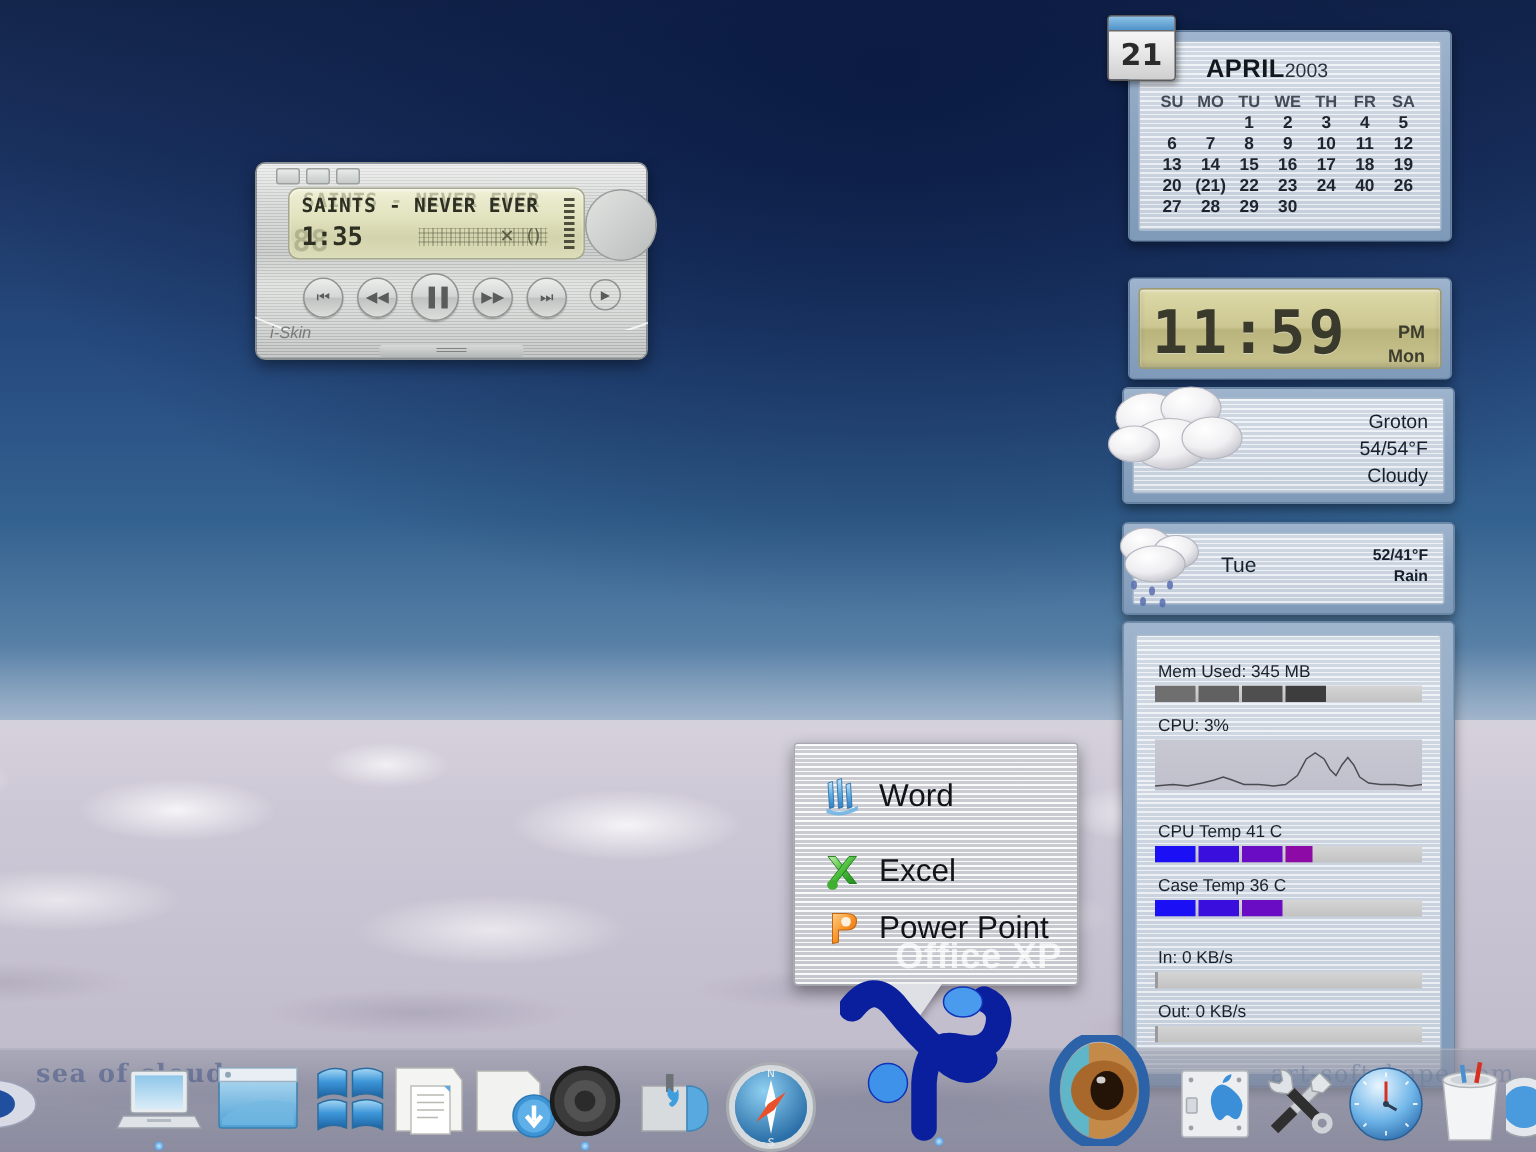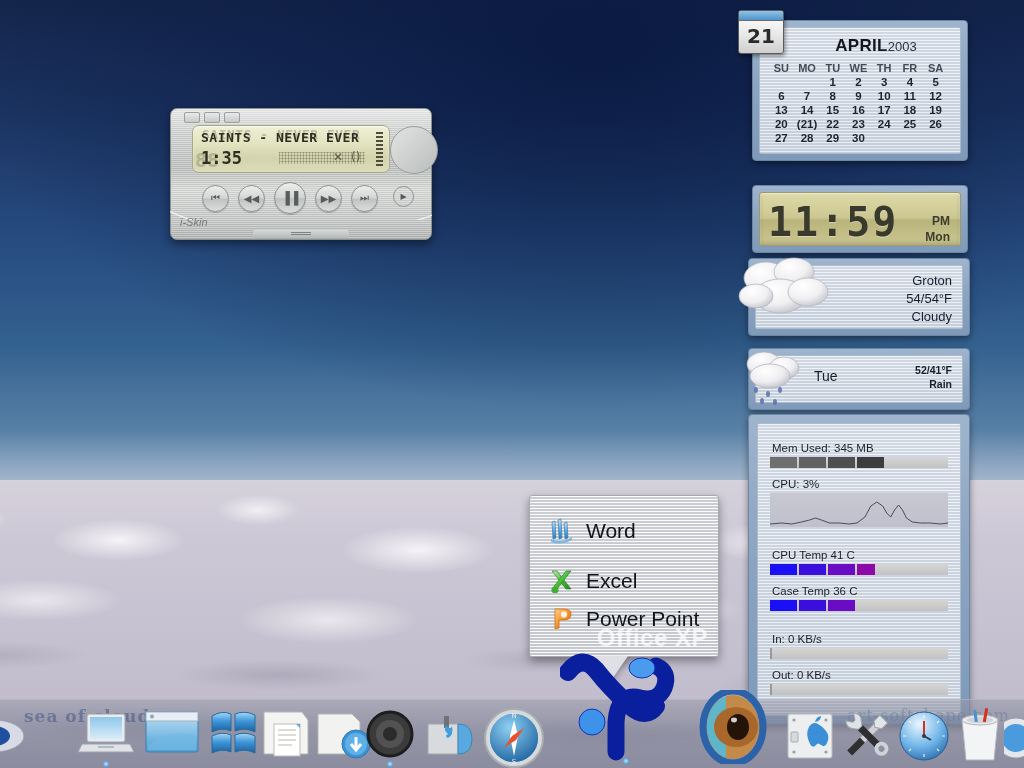--- a/index.html
+++ b/index.html
@@ -75,21 +75,21 @@
   .wface{
     background:
       repeating-linear-gradient(180deg, rgba(255,255,255,.55) 0px, rgba(255,255,255,.55) 1px, rgba(180,190,205,.35) 1px, rgba(180,190,205,.35) 3px),
       linear-gradient(180deg,#dfe6ee 0%,#cdd7e2 100%);
     border:1px solid #a9bbcd;border-radius:2px;
   }
 
   
   #calendar{left:752px;top:20px;width:216px;}
   #calendar .wface{padding:6px 10px 8px 10px;}
-  .cal-head{display:flex;align-items:baseline;justify-content:center;padding:2px 2px 5px 34px;}
+  .cal-head{display:flex;align-items:baseline;justify-content:flex-start;padding:2px 2px 5px 34px;}
   .cal-month{font-size:17px;font-weight:bold;color:#13181f;letter-spacing:.3px;}
   .cal-year{font-size:13px;color:#2b3340;}
   table.cal{width:100%;border-collapse:collapse;}
   table.cal td,table.cal th{
     text-align:center;font-size:11.5px;color:#1d242e;
     padding:1px 3px 1px 0;font-weight:bold;width:14.2%;
   }
   table.cal th{color:#434b57;font-size:11px;}
   th.sun-h{color:#434b57;}
   th.mon-h{color:#e02020;}
@@ -304,21 +304,21 @@
               <td>17</td>
               <td>18</td>
               <td class="sat">19</td>
             </tr>
             <tr>
               <td class="redrow">20</td>
               <td class="today">(21)</td>
               <td>22</td>
               <td>23</td>
               <td>24</td>
-              <td>25</td>
+              <td>40</td>
               <td class="sat">26</td>
             </tr>
             <tr>
               <td>27</td>
               <td>28</td>
               <td>29</td>
               <td>30</td>
               <td></td>
               <td></td>
               <td class="sat"></td>

